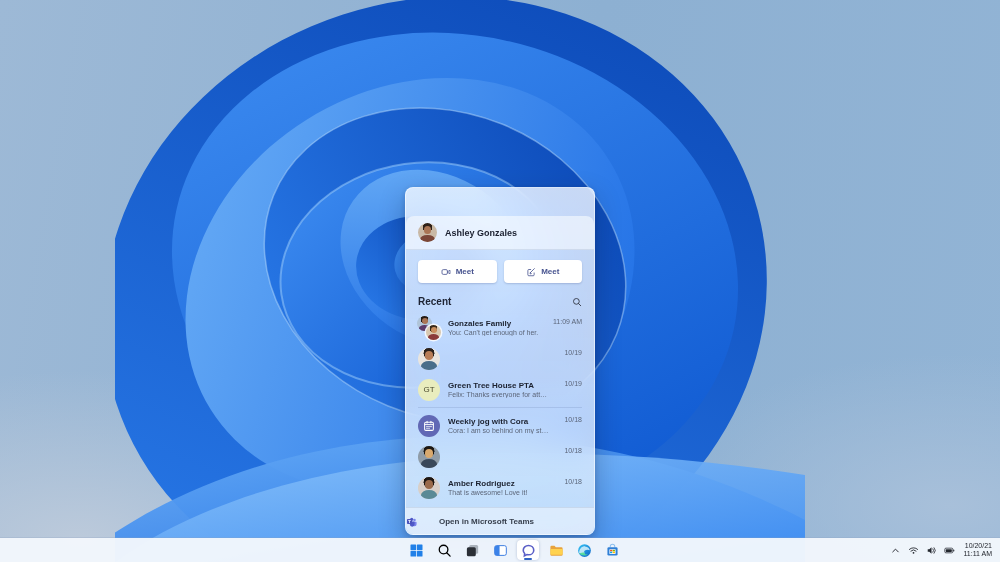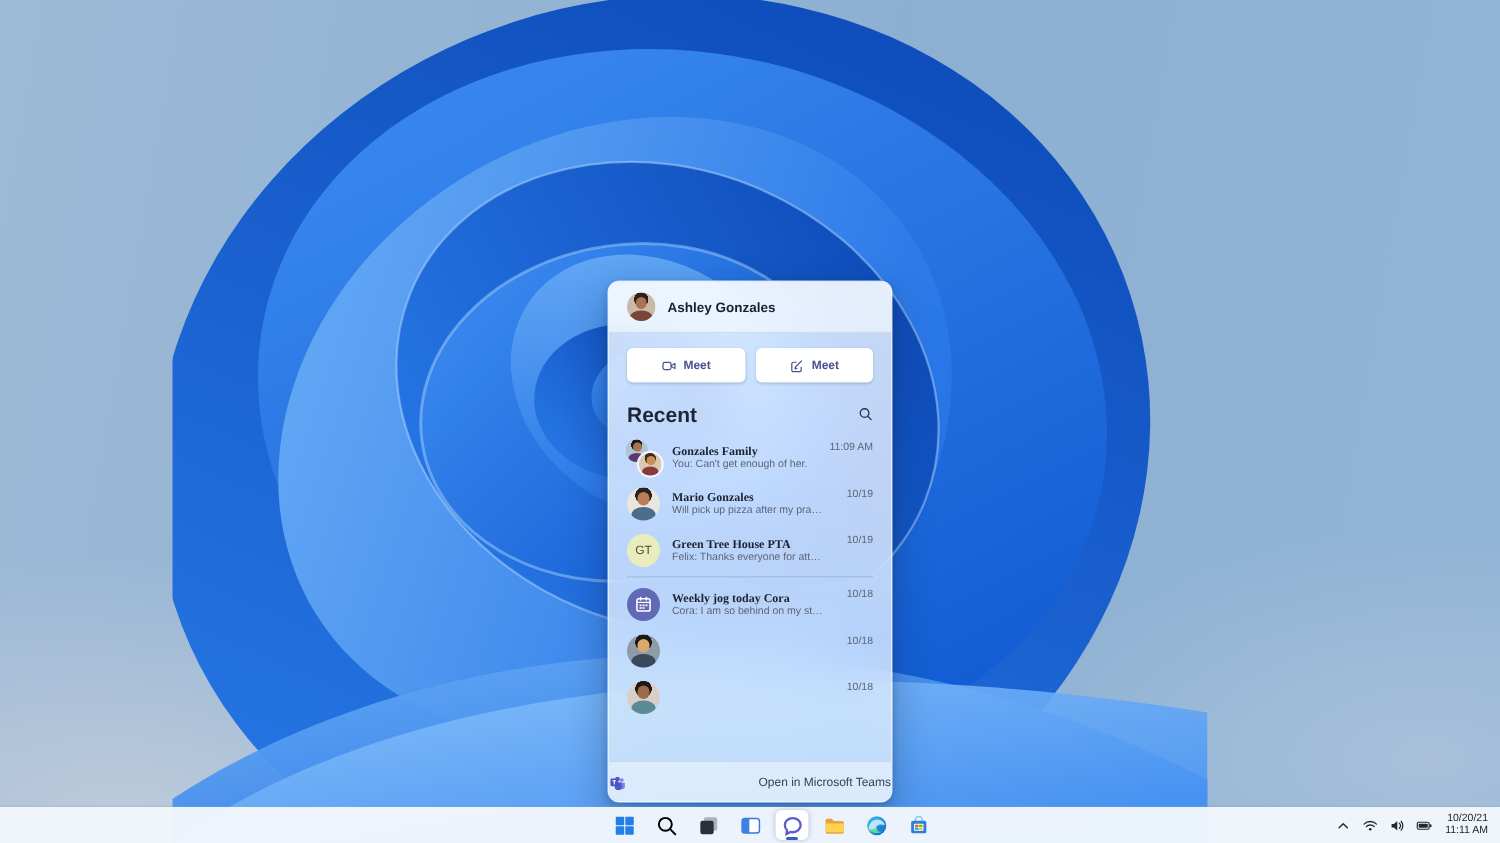--- a/index.html
+++ b/index.html
@@ -23,45 +23,46 @@
     border-radius:8px;display:flex;flex-direction:column;
     background:linear-gradient(rgba(248,251,255,.80),rgba(230,239,250,.74));
     backdrop-filter:blur(16px) saturate(1.25);
     box-shadow:0 10px 26px rgba(10,25,60,.30), 0 2px 6px rgba(10,25,60,.18);
     border:1px solid rgba(255,255,255,.55);
   }
   .fly-header{
     height:33px;flex:none;display:flex;align-items:center;gap:8px;padding:0 12px;
     background:rgba(255,255,255,.55);border-bottom:1px solid rgba(60,80,120,.12);
     border-radius:8px 8px 0 0;
+    margin-top:28px;
   }
   .fly-name{font-size:9px;font-weight:600;color:#1b2030;}
   .fly-buttons{display:flex;gap:7px;padding:10px 12px 5px;flex:none;}
   .fly-btn{
     flex:1;height:21px;background:#ffffff;border:1px solid rgba(255,255,255,.7);
     border-radius:4px;display:flex;align-items:center;justify-content:center;gap:5px;
     font-size:8px;font-weight:600;color:#47538f;cursor:pointer;
     box-shadow:0 1px 2px rgba(25,40,90,.20);
     text-align:center;
   }
   .btn-icon{width:10px;height:10px;display:inline-flex;color:#47538f;}
   .fly-recent{display:flex;align-items:center;justify-content:space-between;padding:8px 12px 3px;flex:none;}
-  .recent-label{font-size:14px;font-weight:700;color:#1e2433;}
+  .recent-label{font-size:10px;font-weight:700;color:#1e2433;}
   .recent-search{width:10px;height:10px;color:#2f3440;cursor:pointer;display:inline-flex;}
   .chat-list{flex:1;overflow:hidden;padding-top:2px;}
   .chat-row{height:31px;display:flex;align-items:center;gap:8px;padding:0 12px;position:relative;cursor:pointer;}
   .row-main{flex:1;min-width:0;display:flex;flex-direction:column;gap:1px;padding-right:32px;}
-  .row-name{font-size:8px;font-weight:600;color:#1c2230;white-space:nowrap;overflow:hidden;font-family:Liberation Serif, serif;}
+  .row-name{font-size:8px;font-weight:600;color:#1c2230;white-space:nowrap;overflow:hidden;}
   .row-preview{font-size:7px;color:#5c6679;white-space:nowrap;overflow:hidden;text-overflow:ellipsis;}
   .row-time{position:absolute;right:12px;top:6px;font-size:7px;color:#5c6679;}
   .chat-divider{height:1px;background:rgba(60,80,120,.14);margin:2px 12px;}
   .fly-footer{
-    height:26px;flex:none;display:flex;align-items:center;justify-content:space-between;gap:22px;
+    height:26px;flex:none;display:flex;align-items:center;justify-content:flex-start;gap:22px;
     border-top:1px solid rgba(60,80,120,.12);background:rgba(252,253,255,.45);
-    font-size:8px;font-weight:400;color:#39414f;cursor:pointer;border-radius:0 0 8px 8px;
+    font-size:8px;font-weight:700;color:#39414f;cursor:pointer;border-radius:0 0 8px 8px;
   }
   .footer-icon{width:11px;height:11px;display:inline-flex;}
   
   .avatar{width:22px;height:22px;border-radius:50%;flex:none;position:relative;overflow:hidden;
           display:flex;align-items:center;justify-content:center;}
   .avatar-sm{width:19px;height:19px;}
   .avatar--photo{background:radial-gradient(circle at 50% 24%, var(--hair,transparent) 0 27%, transparent 28%), var(--bg,#cdd6e0);}
   .avatar--photo::before{content:"";position:absolute;width:40%;height:40%;left:30%;top:16%;border-radius:50%;background:var(--skin,#c08b62);}
   .avatar--photo::after{content:"";position:absolute;width:76%;height:48%;left:12%;bottom:-10%;border-radius:50% 50% 40% 40%;background:var(--shirt,#44618a);}
   .avatar--group{overflow:visible;}
@@ -170,24 +171,20 @@
           <span class="mini" style="--bg: #d8c8b0; --skin: #c98e5e; --shirt: #8a3a3a; --hair: #3a2a1a;"></span>
         </span>
     <span class="row-main">
       <span class="row-name">Gonzales Family</span>
       <span class="row-preview">You: Can't get enough of her.</span>
     </span>
     <span class="row-time">11:09 AM</span>
   </div>
       <div class="chat-row">
     <span class="avatar avatar--photo" style="--bg: #e9e5df; --skin: #b97e57; --shirt: #4a6e8a; --hair: #2a211b;"></span>
-    <span class="row-main">
-      <span class="row-name">Mario Gonzales</span>
-      <span class="row-preview">Will pick up pizza after my practice.</span>
-    </span>
     <span class="row-time">10/19</span>
   </div>
       <div class="chat-row">
     <span class="avatar avatar--initials" style="background: rgb(233, 237, 190); color: rgb(74, 74, 46);">GT</span>
     <span class="row-main">
       <span class="row-name">Green Tree House PTA</span>
       <span class="row-preview">Felix: Thanks everyone for attending today.</span>
     </span>
     <span class="row-time">10/19</span>
   </div>
@@ -201,31 +198,35 @@
             <g fill="#ffffff">
               <rect x="5" y="8" width="1.5" height="1.3"></rect>
               <rect x="7.25" y="8" width="1.5" height="1.3"></rect>
               <rect x="9.5" y="8" width="1.5" height="1.3"></rect>
               <rect x="5" y="10" width="1.5" height="1.3"></rect>
               <rect x="7.25" y="10" width="1.5" height="1.3"></rect>
             </g>
           </svg>
         </span>
     <span class="row-main">
-      <span class="row-name">Weekly jog today Cora</span>
+      <span class="row-name">Weekly jog with Cora</span>
       <span class="row-preview">Cora: I am so behind on my step goals.</span>
     </span>
     <span class="row-time">10/18</span>
   </div>
       <div class="chat-row">
     <span class="avatar avatar--photo" style="--bg: #8f9ca8; --skin: #d9a96e; --shirt: #39485a; --hair: #1c1814;"></span>
     <span class="row-time">10/18</span>
   </div>
       <div class="chat-row">
     <span class="avatar avatar--photo" style="--bg: #d8cfc8; --skin: #9a6a4a; --shirt: #5a8a96; --hair: #1e1712;"></span>
+    <span class="row-main">
+      <span class="row-name">Amber Rodriguez</span>
+      <span class="row-preview">That is awesome! Love it!</span>
+    </span>
     <span class="row-time">10/18</span>
   </div>
     </div>
   <div class="fly-footer">
     <span class="footer-icon">
         <svg viewBox="0 0 16 16">
           <circle cx="12.4" cy="5.8" r="1.8" fill="#7b83eb"></circle>
           <path d="M10.9 8.5 h3.7 a0.8 0.8 0 0 1 0.8 0.8 v2.6 a2.9 2.9 0 0 1 -2.9 2.9 h-0.2 a3.1 3.1 0 0 1 -1.9 -1 Z" fill="#7b83eb"></path>
           <circle cx="8.3" cy="4.9" r="2.3" fill="#5059c9"></circle>
           <path d="M4.8 7.9 h6.8 a0.9 0.9 0 0 1 0.9 0.9 v3.2 a3.5 3.5 0 0 1 -7 0 Z" fill="#5059c9"></path>

